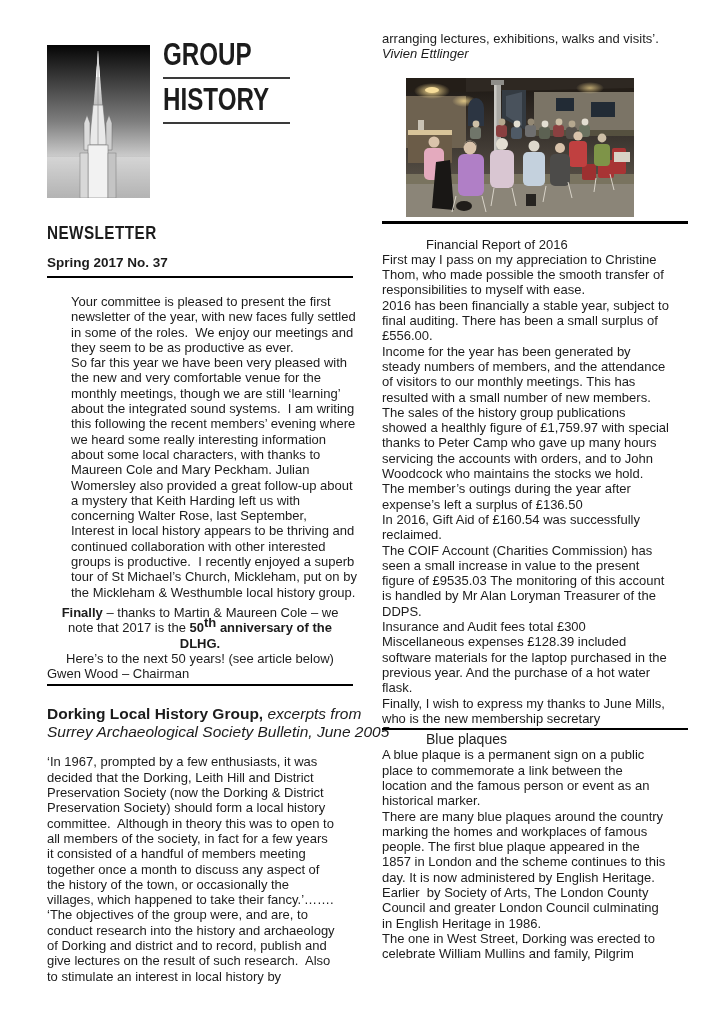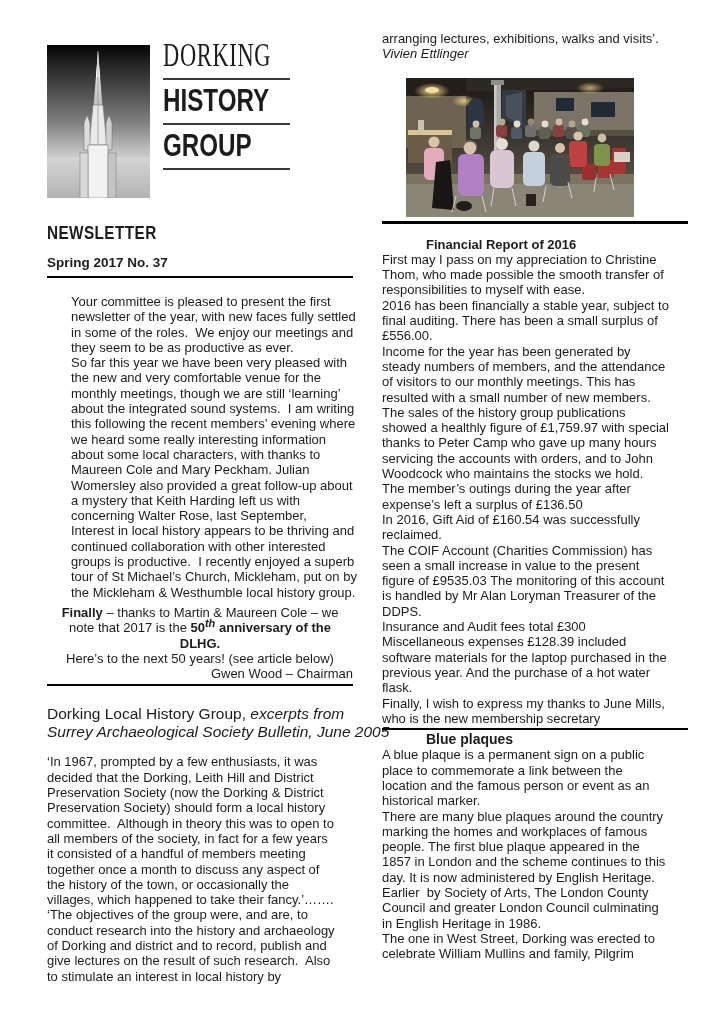--- a/index.html
+++ b/index.html
@@ -28,32 +28,32 @@
 
   .rule  { background:#000; height:2px; border:0; }
   .rule-1 { margin-top:5px; }
   .rule-2 { margin-top:3px; }
   .rule-photo { margin-top:4px; height:3px; }
   .rule-3 { margin-top:2px; }
 
   .body-text { font-size:13px; line-height:15.3px; white-space:pre; }
   .intro   { margin-top:16px;margin-left:24px; }
   .finally { margin-top:5px;text-align:center; }
-  .finally sup { font-size:11px; line-height:0; vertical-align:super; font-weight:bold;font-style:italic; }
-  .sign-right { font-size:13px; line-height:15.3px; text-align:right; }
+  .finally sup { font-size:13px; line-height:0; vertical-align:super; font-weight:bold; }
+  .sign-right { font-size:13px; line-height:15.3px; }
 
   .excerpt-head { margin-top:19px; font-size:15.5px; line-height:17.5px; white-space:pre; }
-  .excerpt-head b { font-weight:normal; }
+  .excerpt-head b { font-weight:bold; }
   .excerpt-head i { font-style:italic; font-weight:normal; }
   .excerpt-body { margin-top:14px; }
 
   .cont { padding-top:31px; }
   .byline { font-style:italic; }
   .photo { display:block; margin:16px 0 0 24px; }
-  .sec-head { font-weight:bold; font-size:13px; line-height:15.3px;padding-left:44px; }
+  .sec-head { font-weight:normal; font-size:13px; line-height:15.3px;padding-left:44px; }
   .fin-head { margin-top:13px; }
   .blue-head { margin-top:2px; font-size:14px; }
 </style>
 </head>
 <body>
 
 <div class="col col-left">
 
   <div class="masthead">
     <svg class="spire" viewBox="0 0 103 153" aria-hidden="true">
@@ -75,23 +75,22 @@
       <polygon points="51,6 53,32 49,32" fill="#ffffff"></polygon>
       <polygon points="46,60 56,60 60,100 42,100" fill="#e9e9e9" stroke="#6a6a6a" stroke-width="0.6"></polygon>
       <polygon points="40,70 43,78 43,105 37,105 37,78" fill="#dcdcdc" stroke="#6a6a6a" stroke-width="0.5"></polygon>
       <polygon points="62,70 65,78 65,105 59,105 59,78" fill="#cfcfcf" stroke="#6a6a6a" stroke-width="0.5"></polygon>
       <rect x="41" y="100" width="20" height="53" fill="#f2f2f2" stroke="#777777" stroke-width="0.6"></rect>
       <rect x="33" y="108" width="8" height="45" fill="#d8d8d8" stroke="#777777" stroke-width="0.5"></rect>
       <rect x="61" y="108" width="8" height="45" fill="#c4c4c4" stroke="#777777" stroke-width="0.5"></rect>
       <line x1="51" y1="6" x2="51" y2="100" stroke="#9a9a9a" stroke-width="0.8"></line>
     </svg>
     <div class="wordmark">
-      <div class="lword lw-serif"><span>DORKING</span></div>
+      <div class="lword lw-sans"><span>GROUP</span></div>
       <div class="lword lw-sans"><span>HISTORY</span></div>
-      <div class="lword lw-sans"><span>GROUP</span></div>
     </div>
   </div>
 
   <h1 class="nl-title"><span>NEWSLETTER</span></h1>
   <div class="issue">Spring 2017 No. 37</div>
   <div class="rule rule-1"></div>
 
   <p class="body-text intro">Your committee is pleased to present the first
 newsletter of the year, with new faces fully settled
 in some of the roles.  We enjoy our meetings and

